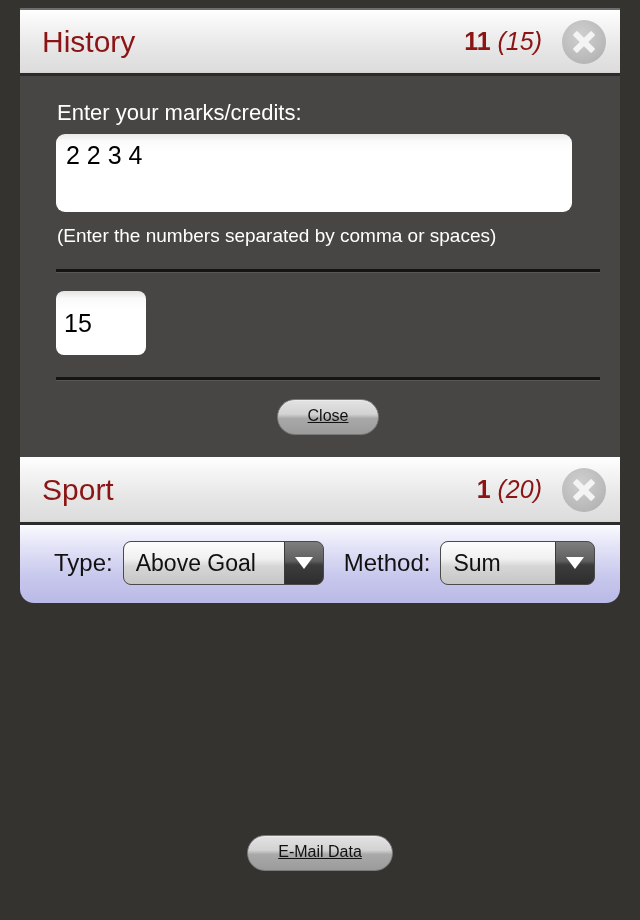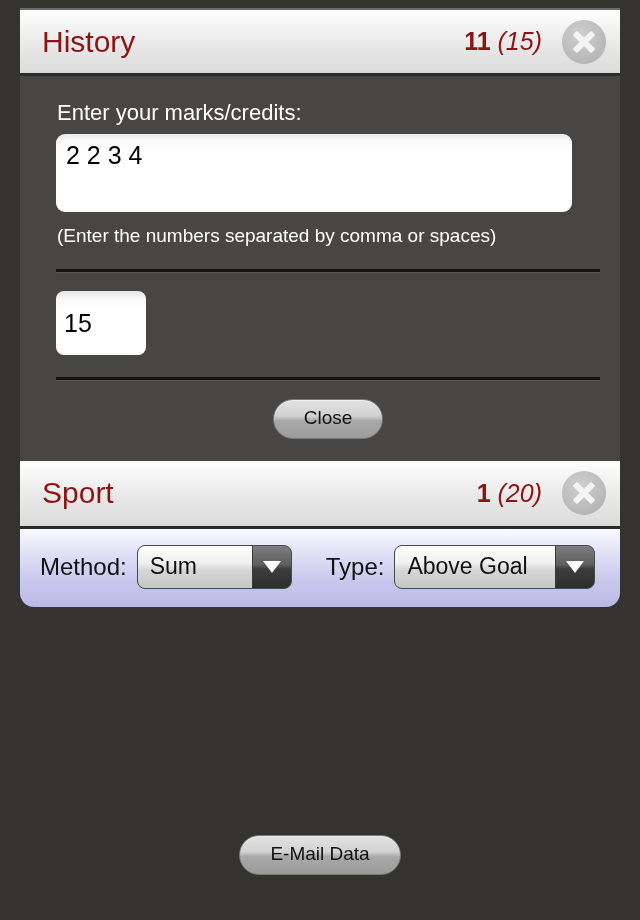--- a/index.html
+++ b/index.html
@@ -149,29 +149,30 @@
   }
 
   .btn-row {
     text-align: center;
     margin-top: 6px;
   }
 
   .pill-button {
     display: inline-block;
     font-family: "Liberation Sans", sans-serif;
-    font-size: 19px;
+    font-size: 16px;
     color: #111111;
     background: linear-gradient(to bottom, #e3e3e3 0%, #d2d2d2 42%, #a9a9a9 54%, #9b9b9b 100%);
     border: 1px solid #7a7a7a;
     border-radius: 22px;
     padding: 7px 30px 9px 30px;
     cursor: pointer;
     line-height: 1.15;
     box-shadow: 0 1px 0 rgba(255,255,255,0.35) inset;
+    text-decoration: underline;
   }
 
   
   .options-band {
     background: linear-gradient(to bottom, #fafaff 0%, #e3e3f7 28%, #c9c9ee 64%, #b9b9e6 100%);
     border-bottom-left-radius: 14px;
     border-bottom-right-radius: 14px;
     padding: 12px 0 14px 0;
     display: flex;
     align-items: center;
@@ -282,41 +283,41 @@
     <div class="panel-header">
       <div class="panel-title">Sport</div>
       <div class="panel-count">
         <span class="cur">1</span>
         <span class="goal">(20)</span>
       </div>
       <div class="close-icon"></div>
     </div>
 
     <div class="options-band">
+
+      <div class="opt-group type">
+        <span class="opt-label">Type:</span>
+        <span class="select-shell">
+          <span class="select-value w-type">Above Goal</span>
+          <span class="select-arrow">
+            <span class="tri-down"></span>
+          </span>
+        </span>
+      </div>
 
       <div class="opt-group method">
         <span class="opt-label">Method:</span>
         <span class="select-shell">
           <span class="select-value w-method">Sum</span>
           <span class="select-arrow">
             <span class="tri-down"></span>
           </span>
         </span>
       </div>
 
-      <div class="opt-group type">
-        <span class="opt-label">Type:</span>
-        <span class="select-shell">
-          <span class="select-value w-type">Above Goal</span>
-          <span class="select-arrow">
-            <span class="tri-down"></span>
-          </span>
-        </span>
-      </div>
-
     </div>
   </div>
 
 </div>
 
 <div class="email-row">
   <span class="pill-button">E-Mail Data</span>
 </div>
 
 </body></html>

